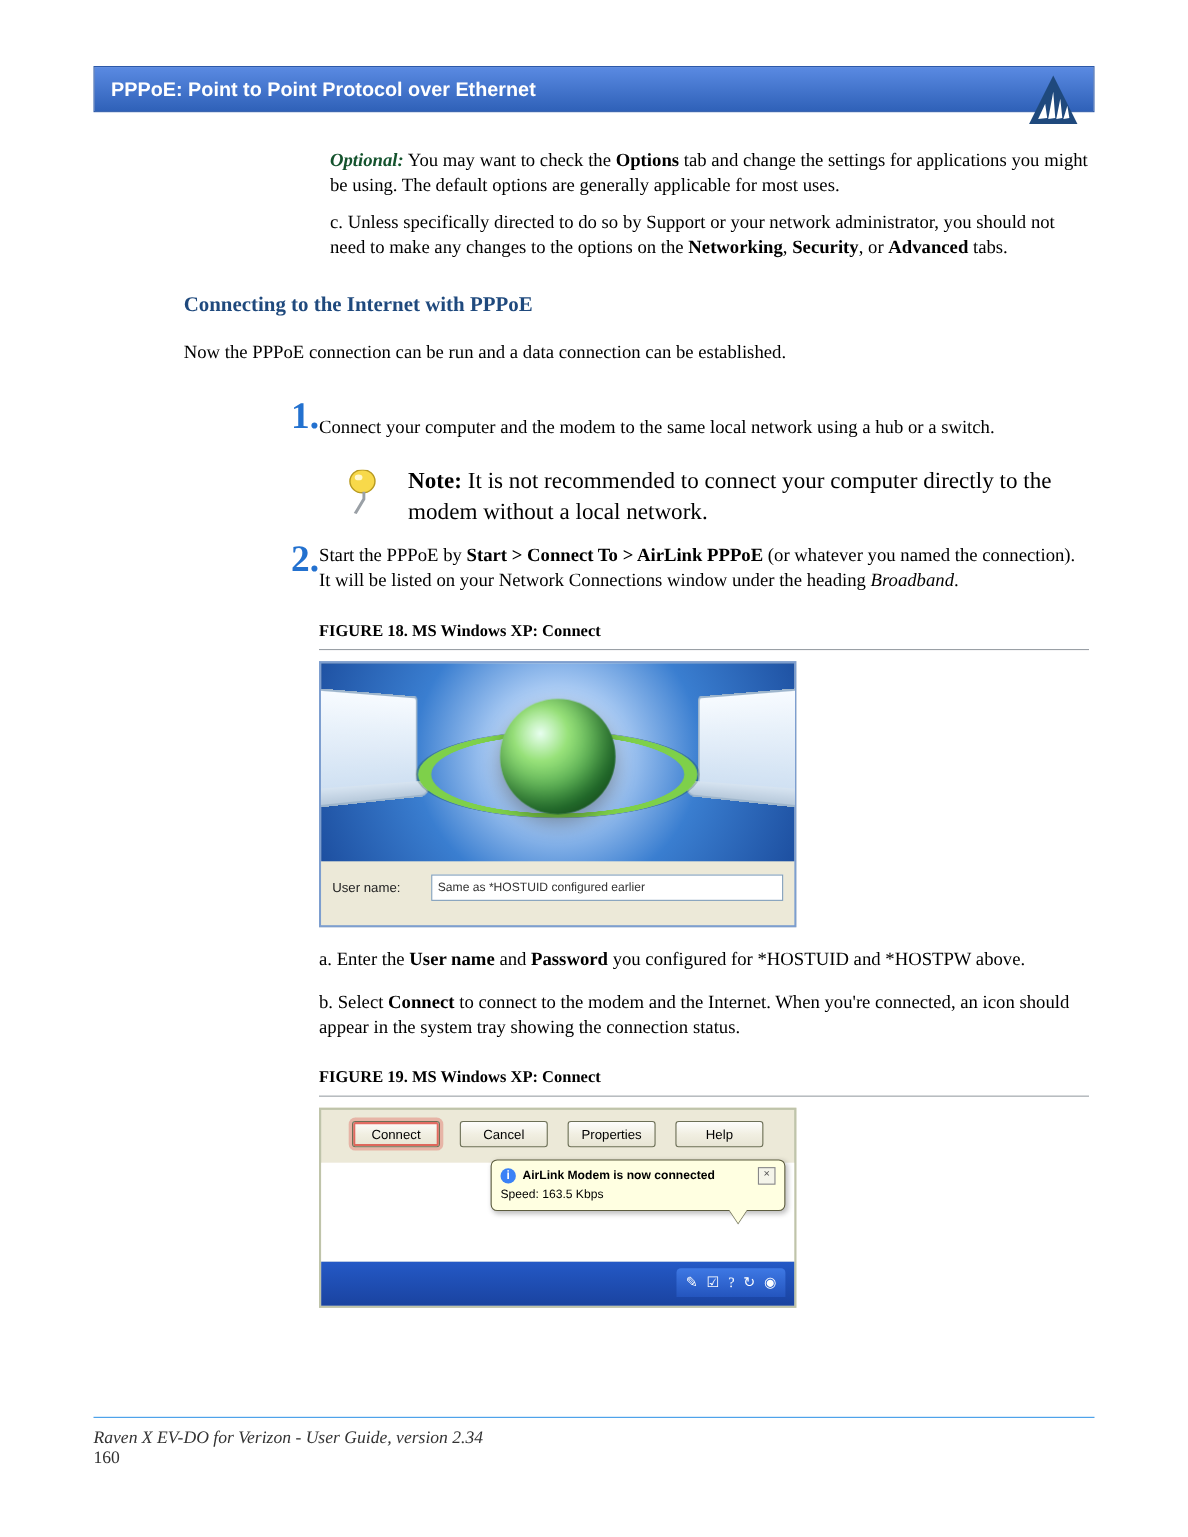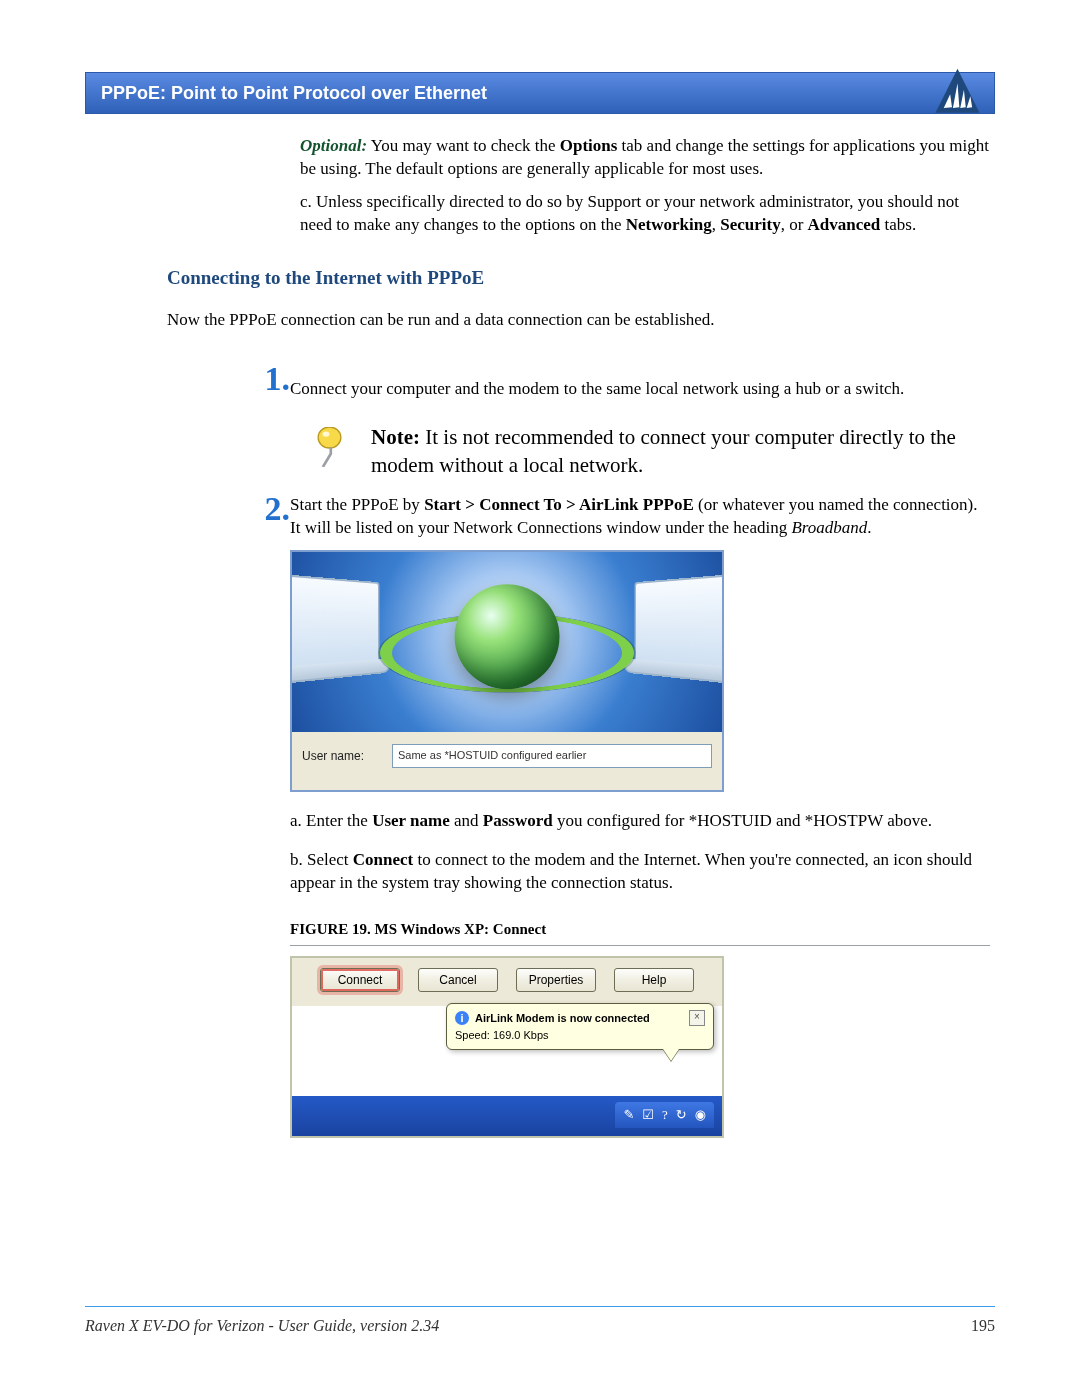--- a/index.html
+++ b/index.html
@@ -1,17 +1,17 @@
 <!DOCTYPE html>
 <html><head>
 <meta charset="utf-8">
 <style>
   body{margin:0;background:#fff;font-family:"Times New Roman",Times,serif;color:#000;}
   .page{width:1080px;height:1397px;margin:0 auto;position:relative;box-sizing:border-box;padding:50px 85px 60px 165px;}
-  .headerbar{position:absolute;left:85px;right:85px;top:72px;height:40px;background:linear-gradient(#5a8ae2,#2f61b8);border:1px solid #2b58a8;display:flex;align-items:center;padding-left:15px;color:#fff;font-family:"Trebuchet MS",Arial,sans-serif;font-weight:bold;font-size:18px;}
+  .headerbar{position:absolute;left:85px;right:85px;top:60px;height:40px;background:linear-gradient(#5a8ae2,#2f61b8);border:1px solid #2b58a8;display:flex;align-items:center;padding-left:15px;color:#fff;font-family:"Trebuchet MS",Arial,sans-serif;font-weight:bold;font-size:18px;}
   .logo{position:absolute;right:95px;top:65px;width:55px;height:55px;}
   .content{position:absolute;left:300px;right:90px;top:135px;font-size:17px;line-height:1.35;}
   .content2{position:absolute;left:167px;right:90px;top:245px;font-size:17px;line-height:1.35;}
   .bluehdr{color:#1f497d;font-weight:bold;font-size:19px;margin:20px 0 18px 0;}
   .bignum{position:absolute;left:235px;width:55px;text-align:right;color:#2371cf;font-weight:bold;font-size:34px;font-family:"Times New Roman",Times,serif;}
   .step{position:absolute;left:290px;right:90px;font-size:17px;line-height:1.35;}
   .noterow{display:flex;align-items:flex-start;margin-top:22px;padding-left:22px;}
   .pin{width:35px;height:40px;flex-shrink:0;margin-right:24px;margin-top:4px;}
   .figcap{font-size:15px;font-weight:bold;margin-top:24px;margin-bottom:4px;border-bottom:1px solid #9aa0a6;padding-bottom:6px;}
   .figbox1{margin-top:10px;border:2px solid #7d9ecf;background:#ece9d8;width:430px;font-family:Tahoma,Arial,sans-serif;}
@@ -31,21 +31,21 @@
   .btnrow{display:flex;justify-content:center;gap:18px;padding:10px 0 14px 0;}
   .xpbtn{min-width:78px;height:22px;border:1px solid #6c6f56;border-radius:3px;background:linear-gradient(#fdfdfc,#f1efe2 50%,#e8e5d4);font:12px Tahoma,Arial,sans-serif;color:#000;display:flex;align-items:center;justify-content:center;}
   .xpbtn.primary{box-shadow:0 0 0 2px rgba(218,60,50,.75) inset,0 0 0 3px rgba(218,60,50,.3);}
   .bluebar{height:40px;background:linear-gradient(#2459c6,#1a43a0);position:relative;}
   .tray{position:absolute;right:8px;top:6px;height:26px;background:linear-gradient(#3e78e4,#2455be);border-radius:4px 4px 0 0;padding:0 8px;display:flex;align-items:center;gap:8px;color:#fff;font-size:13px;}
   .balloon{position:absolute;right:8px;bottom:46px;width:250px;background:#ffffe1;border:1px solid #5c5c3e;border-radius:6px;padding:6px 8px 8px 8px;font:11px Tahoma,Arial,sans-serif;color:#000;box-shadow:2px 2px 5px rgba(0,0,0,.25);}
   .balloon .brow{display:flex;align-items:center;}
   .balloon .bclose{margin-left:auto;width:14px;height:14px;border:1px solid #888;background:#f4f4ea;font-size:10px;line-height:12px;text-align:center;color:#555;}
   .balloon .tail{position:absolute;right:34px;bottom:-12px;width:0;height:0;border-left:8px solid transparent;border-right:8px solid transparent;border-top:12px solid #ffffe1;filter:drop-shadow(0 1px 0 #5c5c3e);}
   .infoic{width:14px;height:14px;border-radius:50%;background:#3b82f6;color:#fff;font:bold 11px Arial;display:flex;align-items:center;justify-content:center;margin-right:6px;}
-  .footer{position:absolute;left:85px;right:85px;bottom:62px;border-top:1.5px solid #3c9ae8;padding-top:10px;display:flex;justify-content:space-between;font-size:16px;}
+  .footer{position:absolute;left:85px;right:85px;bottom:62px;border-top:1.5px solid #3c9ae8;padding-top:10px;display:flex;justify-content:space-between;font-size:16px;flex-direction:column;}
   .footer .ft{font-style:italic;color:#333;}
   .footer .pn{color:#333;}
   b{font-weight:bold;}
   i{font-style:italic;}
 </style>
 </head>
 <body>
 
 <div class="page">
   <div class="headerbar">
@@ -88,20 +88,21 @@
       </div>
     </div>
   </div>
 
   <div class="bignum" style="top:490px;">2.</div>
   <div class="step" style="top:494px;">
     <div>
       <span>Start the PPPoE by  </span><b><span>Start &gt;  Connect To &gt; AirLink PPPoE</span></b><span> (or whatever you named the connection).  It will be listed on your Network Connections window under the heading </span><i><span>Broadband</span></i><span>.</span>
     </div>
 
+    <div class="figcap">FIGURE 18.  MS Windows XP: Connect</div>
     <div class="figbox1">
       <div class="figimg">
         <div class="lap lapL"></div>
         <div class="lap lapR"></div>
         <div class="ring"></div>
         <div class="globe"></div>
       </div>
       <div class="formarea">
         <div class="frow">
           <div class="flabel">User name:</div>
@@ -127,33 +128,33 @@
         <div class="xpbtn">Properties</div>
         <div class="xpbtn">Help</div>
       </div>
       <div style="height:90px;background:#fff;position:relative;">
         <div class="balloon">
           <div class="brow">
             <div class="infoic">i</div>
             <b><span>AirLink Modem is now connected</span></b>
             <div class="bclose">×</div>
           </div>
-          <div style="margin-top:3px;">Speed: 169.0 Kbps</div>
+          <div style="margin-top:3px;">Speed: 163.5 Kbps</div>
           <div class="tail"></div>
         </div>
       </div>
       <div class="bluebar">
         <div class="tray">
           <span>✎</span>
           <span>☑</span>
           <span>?</span>
           <span>↻</span>
           <span>◉</span>
         </div>
       </div>
     </div>
   </div>
 
   <div class="footer">
     <span class="ft">Raven X EV-DO for Verizon - User Guide, version 2.34</span>
-    <span class="pn">195</span>
+    <span class="pn">160</span>
   </div>
 </div>
 
 </body></html>

